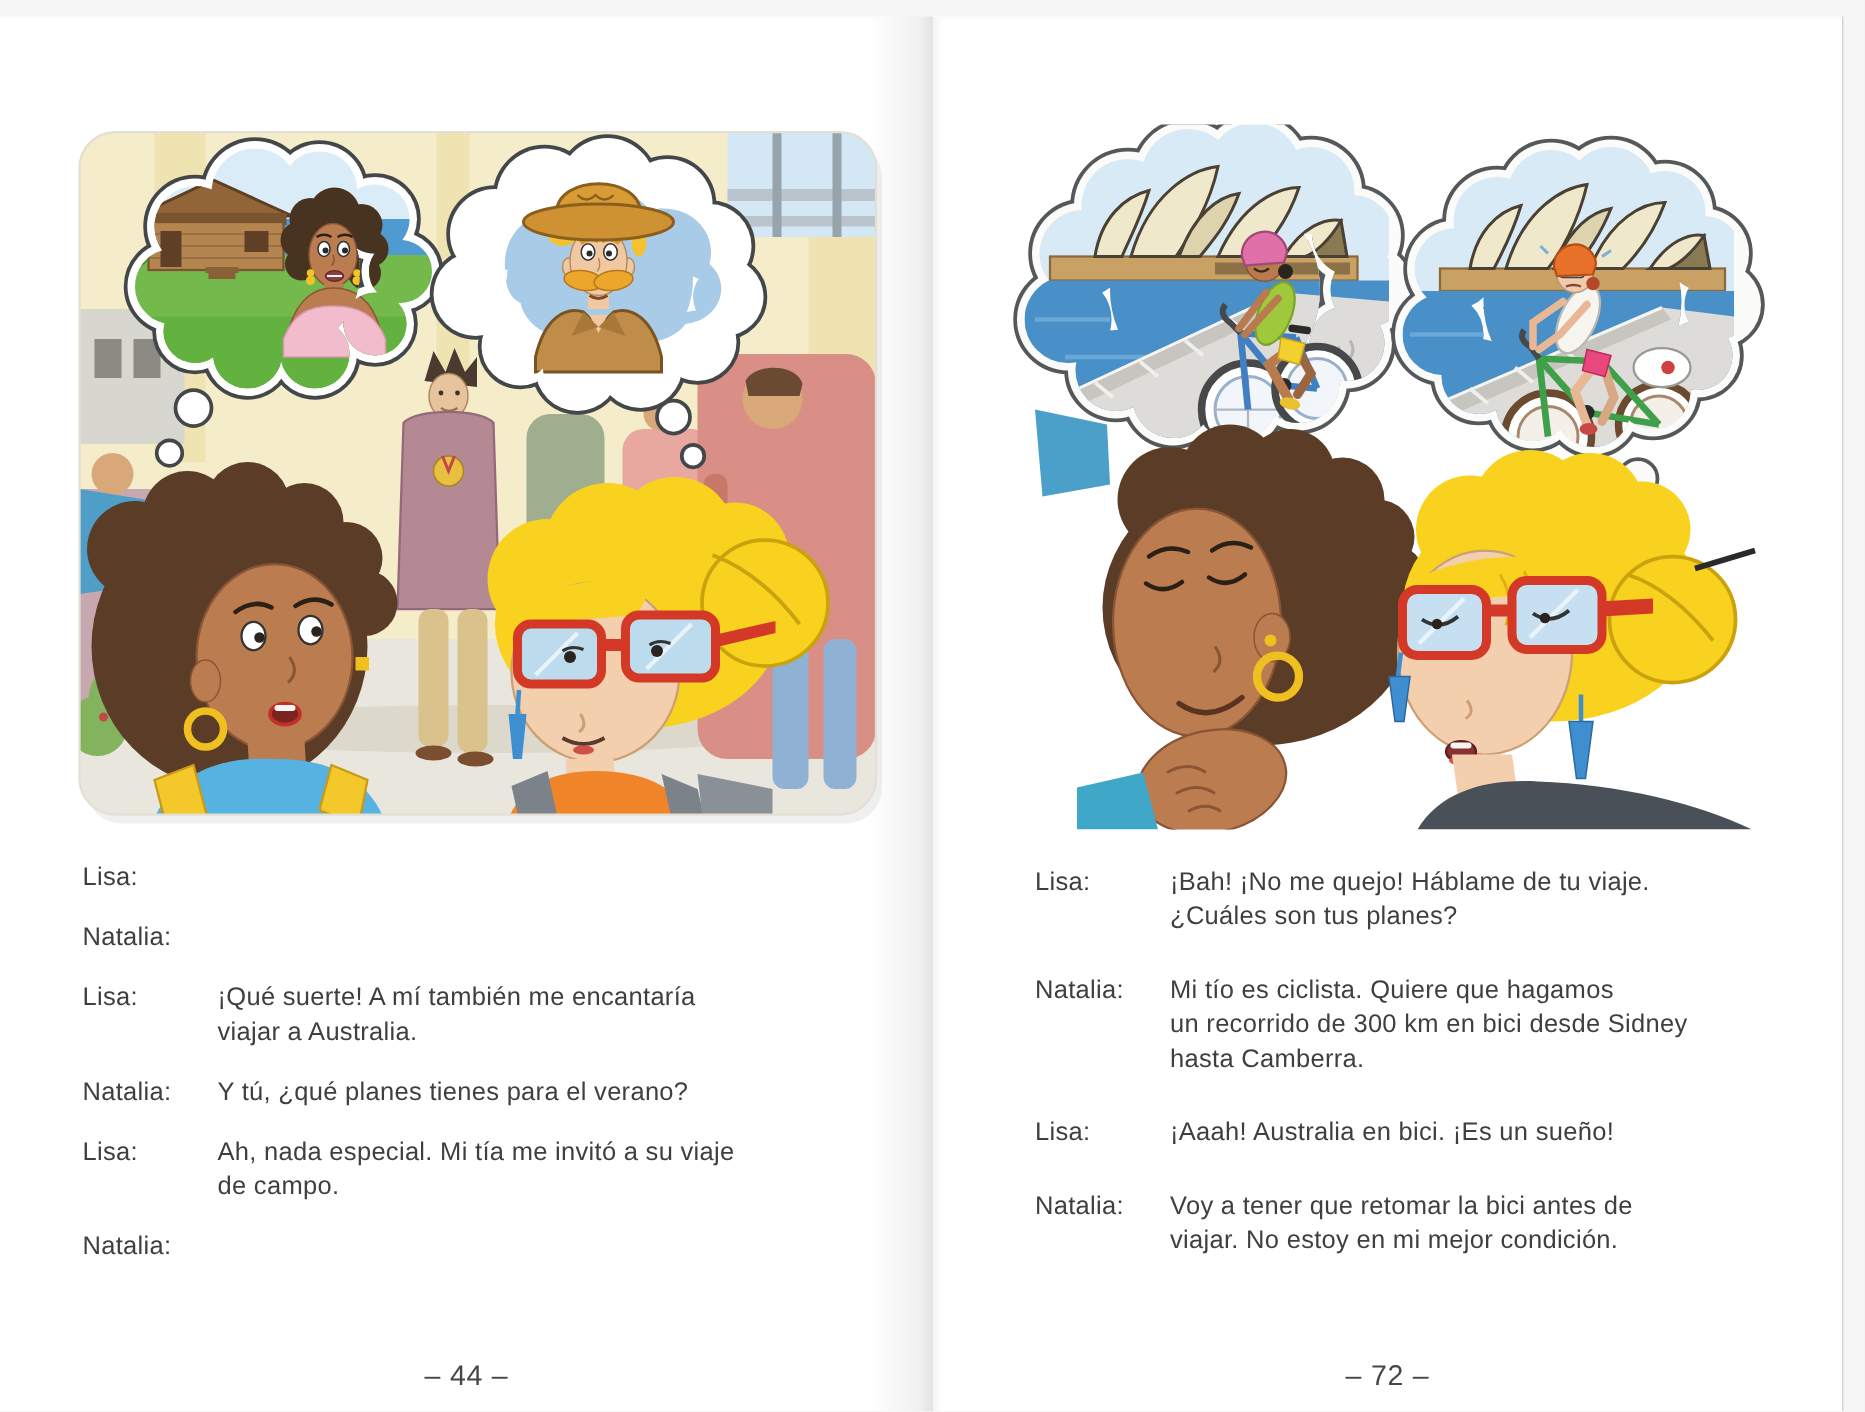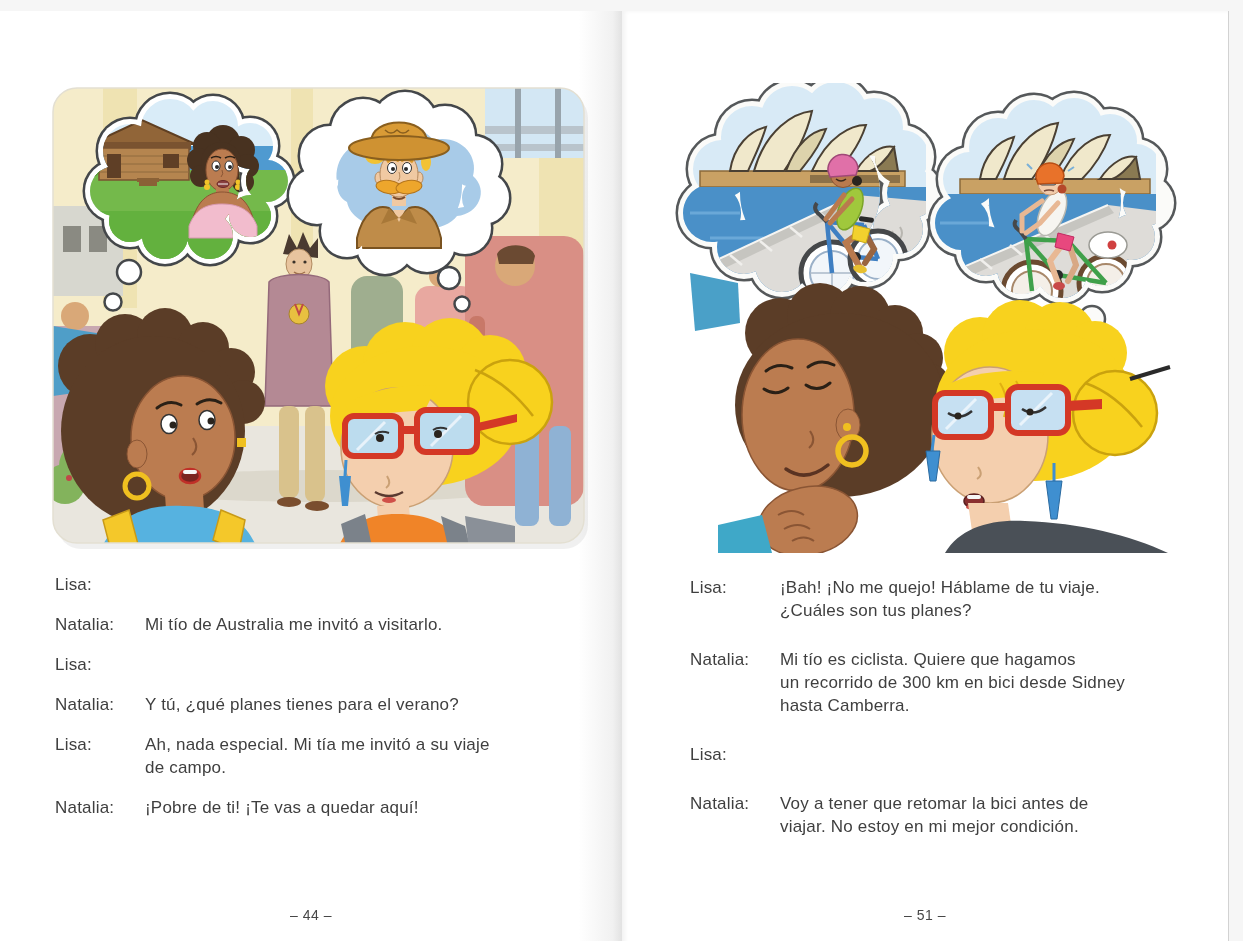--- a/index.html
+++ b/index.html
@@ -11,21 +11,21 @@
   .art{position:absolute;}
   .art-left{left:45px;top:75px;}
   .art-right{left:38px;top:72px;}
   .dialogue{position:absolute;font-size:17px;line-height:23px;color:#3f3f3f;letter-spacing:0.2px;}
   .dlg-left{left:55px;top:562px;width:548px;}
   .dlg-right{left:68px;top:565px;width:528px;}
   .row{display:grid;grid-template-columns:90px 1fr;}
   .dlg-left .row{margin-bottom:17px;}
   .dlg-right .row{margin-bottom:26px;}
   .line{white-space:pre-line;}
-  .pagenum{position:absolute;top:896px;left:0;width:100%;text-align:center;font-size:14px;color:#474747;letter-spacing:0.5px;}
+  .pagenum{position:absolute;top:896px;left:0;width:100%;text-align:center;font-size:19px;color:#474747;letter-spacing:0.5px;}
 </style>
 </head>
 <body>
 
 <div class="spread">
 
   <div class="page page-left">
 
     <svg class="art art-left" width="547" height="465" viewBox="0 0 547 465" role="img" aria-label="Natalia and Lisa talking in a crowd; thought bubbles show an aunt at a country cabin and an Australian uncle with a bush hat">
       <defs>
@@ -336,37 +336,37 @@
       </g>
       <rect x="8" y="2" width="531" height="455" rx="24" fill="none" stroke="#e3dfd2" stroke-width="1.5"></rect>
     </svg>
 
     <div class="dialogue dlg-left">
       <div class="row">
         <span class="speaker">Lisa:</span>
       </div>
       <div class="row">
         <span class="speaker">Natalia:</span>
-        <span class="line">Mi tío de Australia me invitó a visitarlo.</span>
       </div>
       <div class="row">
         <span class="speaker">Lisa:</span>
+        <span class="line">¡Qué suerte! A mí también me encantaría
+viajar a Australia.</span>
       </div>
       <div class="row">
         <span class="speaker">Natalia:</span>
         <span class="line">Y tú, ¿qué planes tienes para el verano?</span>
       </div>
       <div class="row">
         <span class="speaker">Lisa:</span>
         <span class="line">Ah, nada especial. Mi tía me invitó a su viaje
 de campo.</span>
       </div>
       <div class="row">
         <span class="speaker">Natalia:</span>
-        <span class="line">¡Pobre de ti! ¡Te vas a quedar aquí!</span>
       </div>
     </div>
 
     <div class="pagenum">– 44 –</div>
   </div>
 
   <div class="page page-right">
 
     <svg class="art art-right" width="555" height="470" viewBox="0 0 555 470" role="img" aria-label="Natalia and Lisa imagine cycling past the Sydney Opera House; Natalia rides happily, Lisa struggles on her bike">
       <defs>
@@ -668,24 +668,25 @@
 ¿Cuáles son tus planes?</span>
       </div>
       <div class="row">
         <span class="speaker">Natalia:</span>
         <span class="line">Mi tío es ciclista. Quiere que hagamos
 un recorrido de 300 km en bici desde Sidney
 hasta Camberra.</span>
       </div>
       <div class="row">
         <span class="speaker">Lisa:</span>
+        <span class="line">¡Aaah! Australia en bici. ¡Es un sueño!</span>
       </div>
       <div class="row">
         <span class="speaker">Natalia:</span>
         <span class="line">Voy a tener que retomar la bici antes de
 viajar. No estoy en mi mejor condición.</span>
       </div>
     </div>
 
-    <div class="pagenum">– 51 –</div>
+    <div class="pagenum">– 72 –</div>
   </div>
 
 </div>
 
 </body></html>

